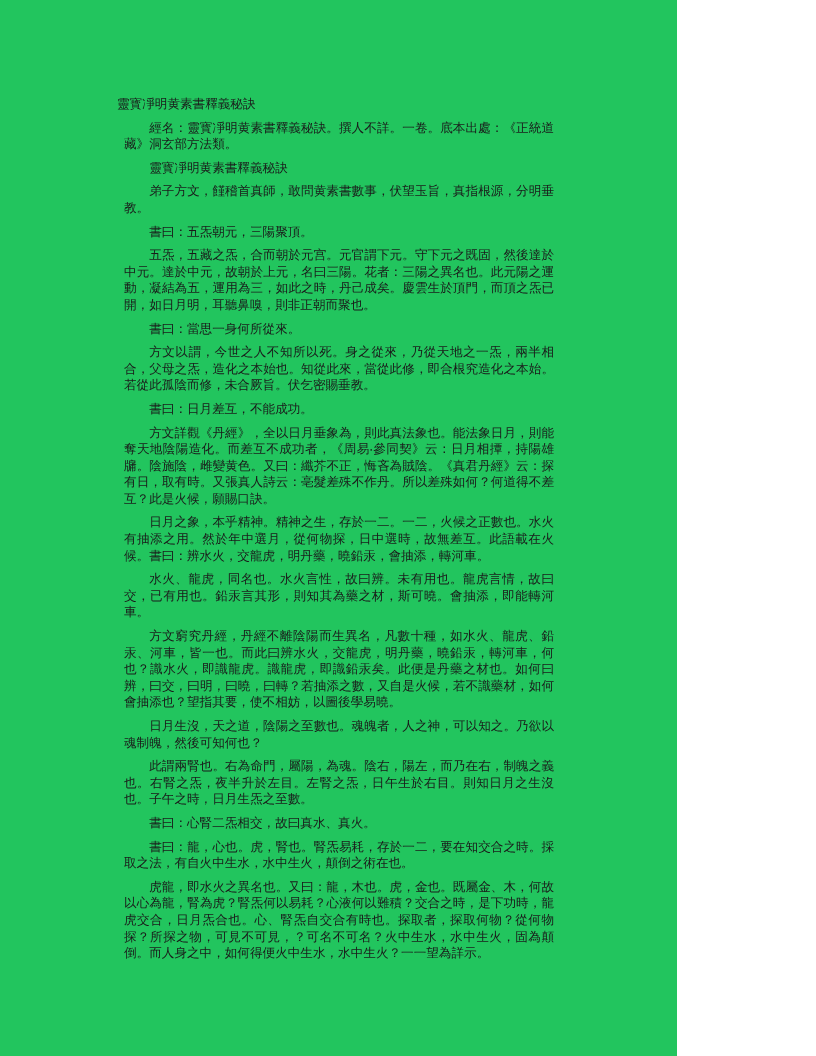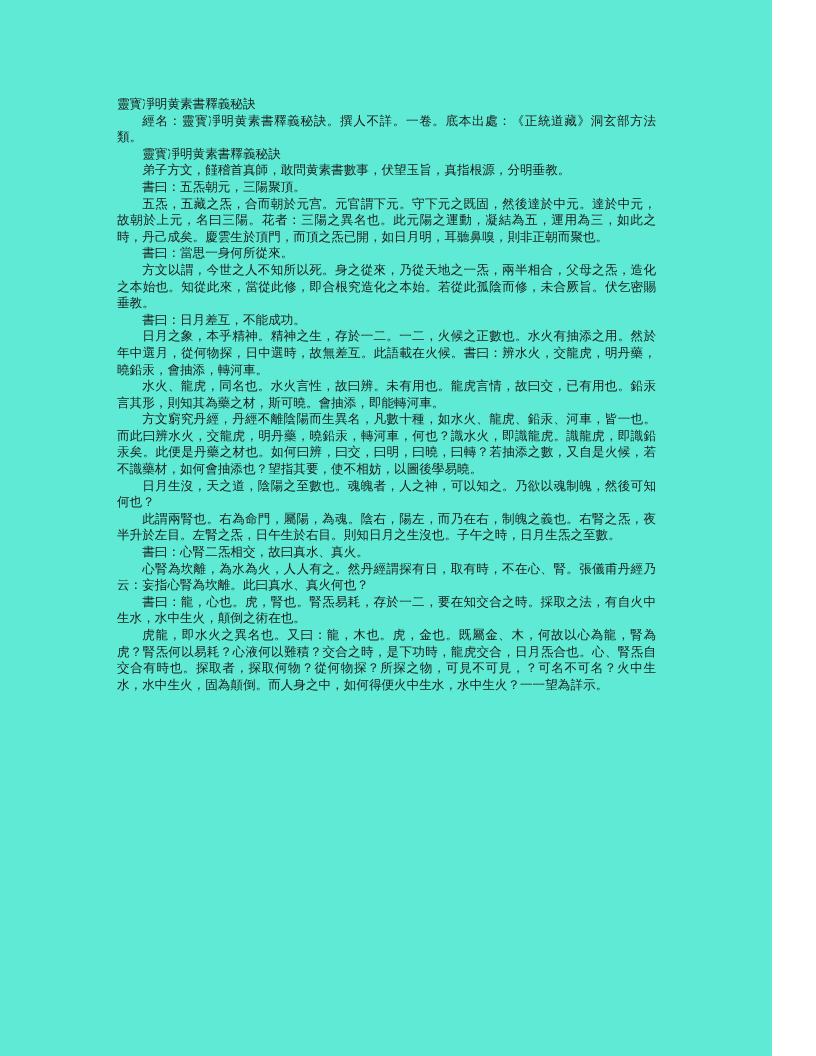--- a/index.html
+++ b/index.html
@@ -8,37 +8,37 @@
     background: #ffffff;
   }
   body {
     width: 816px;
     height: 1056px;
     font-family: "DejaVu Serif", "Liberation Serif", serif;
     color: #1a1a1a;
     overflow: hidden;
   }
   .page {
-    width: 772px;
+    width: 677px;
     height: 1056px;
     box-sizing: border-box;
     padding: 96px 116px 8px 117px;
-    background: #5eead4;
+    background: #22c55e;
   }
   .doc-title {
     font-size: 12.6px;
     line-height: 16.6px;
     margin: 0 0 0 0;
     text-align: left;
     white-space: nowrap;
   }
   .para {
     font-size: 12.6px;
     line-height: 16.6px;
-    margin: 0;
+    margin: 7px;
     text-align: justify;
     text-justify: inter-character;
     text-indent: 25.2px;
     word-break: break-all;
     letter-spacing: 0;
   }
 </style>
 </head>
 <body>
 
@@ -46,23 +46,23 @@
   <div class="doc-title">靈寳凈明黄素書釋義秘訣</div>
   <div id="body-text">
       <p class="para">經名：靈寳凈明黄素書釋義秘訣。撰人不詳。一卷。底本出處：《正統道藏》洞玄部方法類。</p>
       <p class="para">靈寳凈明黄素書釋義秘訣</p>
       <p class="para">弟子方文，饉稽首真師，敢問黄素書數事，伏望玉旨，真指根源，分明垂教。</p>
       <p class="para">書曰：五炁朝元，三陽聚頂。</p>
       <p class="para">五炁，五藏之炁，合而朝於元宫。元官謂下元。守下元之既固，然後達於中元。達於中元，故朝於上元，名曰三陽。花者：三陽之異名也。此元陽之運動，凝結為五，運用為三，如此之時，丹己成矣。慶雲生於頂門，而頂之炁已開，如日月明，耳聽鼻嗅，則非正朝而聚也。</p>
       <p class="para">書曰：當思一身何所從來。</p>
       <p class="para">方文以謂，今世之人不知所以死。身之從來，乃從天地之一炁，兩半相合，父母之炁，造化之本始也。知從此來，當從此修，即合根究造化之本始。若從此孤陰而修，未合厥旨。伏乞密賜垂教。</p>
       <p class="para">書曰：日月差互，不能成功。</p>
+      <p class="para">方文詳觀《丹經》，全以日月垂象為，則此真法象也。能法象日月，則能奪天地陰陽造化。而差互不成功者，《周易‧參同契》云：日月相撢，持陽雄牖。陰施陰，雌變黄色。又曰：纖芥不正，悔吝為賊陰。《真君丹經》云：探有日，取有時。又張真人詩云：亳髮差殊不作丹。所以差殊如何？何道得不差互？此是火候，願賜口訣。</p>
       <p class="para">日月之象，本乎精神。精神之生，存於一二。一二，火候之正數也。水火有抽添之用。然於年中選月，從何物探，日中選時，故無差互。此語載在火候。書曰：辨水火，交龍虎，明丹藥，曉鉛汞，會抽添，轉河車。</p>
       <p class="para">水火、龍虎，同名也。水火言性，故曰辨。未有用也。龍虎言情，故曰交，已有用也。鉛汞言其形，則知其為藥之材，斯可曉。會抽添，即能轉河車。</p>
       <p class="para">方文窮究丹經，丹經不離陰陽而生異名，凡數十種，如水火、龍虎、鉛汞、河車，皆一也。而此曰辨水火，交龍虎，明丹藥，曉鉛汞，轉河車，何也？識水火，即識龍虎。識龍虎，即識鉛汞矣。此便是丹藥之材也。如何曰辨，曰交，曰明，曰曉，曰轉？若抽添之數，又自是火候，若不識藥材，如何會抽添也？望指其要，使不相妨，以圖後學易曉。</p>
       <p class="para">日月生沒，天之道，陰陽之至數也。魂魄者，人之神，可以知之。乃欲以魂制魄，然後可知何也？</p>
       <p class="para">此謂兩腎也。右為命門，屬陽，為魂。陰右，陽左，而乃在右，制魄之義也。右腎之炁，夜半升於左目。左腎之炁，日午生於右目。則知日月之生沒也。子午之時，日月生炁之至數。</p>
       <p class="para">書曰：心腎二炁相交，故曰真水、真火。</p>
-      <p class="para">心腎為坎離，為水為火，人人有之。然丹經謂探有日，取有時，不在心、腎。張儀甫丹經乃云：妄指心腎為坎離。此曰真水、真火何也？</p>
       <p class="para">書曰：龍，心也。虎，腎也。腎炁易耗，存於一二，要在知交合之時。採取之法，有自火中生水，水中生火，顛倒之術在也。</p>
       <p class="para">虎龍，即水火之異名也。又曰：龍，木也。虎，金也。既屬金、木，何故以心為龍，腎為虎？腎炁何以易耗？心液何以難積？交合之時，是下功時，龍虎交合，日月炁合也。心、腎炁自交合有時也。探取者，探取何物？從何物探？所探之物，可見不可見，？可名不可名？火中生水，水中生火，固為顛倒。而人身之中，如何得便火中生水，水中生火？一一望為詳示。</p>
     </div>
 </div>
 
 </body></html>

